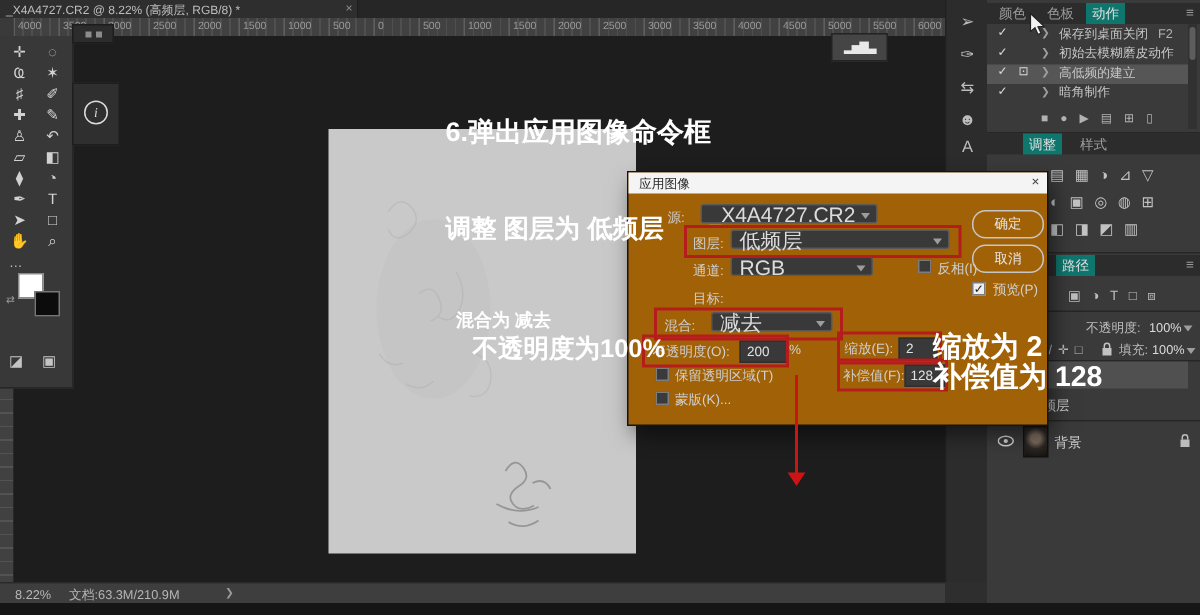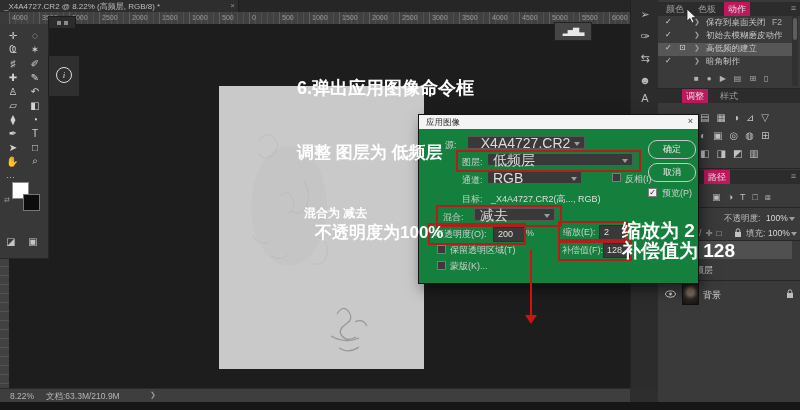--- a/index.html
+++ b/index.html
@@ -52,21 +52,21 @@
   #statusbar .d{position:absolute;left:46px;top:2px;}
   #statusbar .ar{position:absolute;left:150px;top:2px;font-size:7px;color:#9a9a9a;}
   #below-status{left:0;top:402px;width:800px;height:8px;background:#161616;}
   
   #right-strip{left:630px;top:0;width:28px;height:388px;background:#2c2c2c;border-left:1px solid #222;}
   .strip-icon{position:absolute;left:0;width:28px;text-align:center;font-size:11px;color:#bdbdbd;}
   
   #right-panels{left:658px;top:0;width:142px;height:402px;background:#3a3a3a;}
   .tabsbar{position:absolute;left:0;width:142px;height:14px;background:#2c2c2c;}
   .tab{position:absolute;top:0;height:14px;line-height:14px;font-size:9px;color:#9d9d9d;padding:0 4px;}
-  .tab.active{background:#be185d;color:#e0e0e0;}
+  .tab.active{background:#0f766e;color:#e0e0e0;}
   .menu-ic{position:absolute;right:4px;top:1px;color:#9a9a9a;font-size:9px;}
   .action-row{position:absolute;left:0;width:134px;height:13px;font-size:8.5px;color:#c6c6c6;}
   .action-row.sel{background:#565656;}
   .action-row .ck{position:absolute;left:7px;top:0;font-size:8px;color:#d8d8d8;}
   .action-row .md{position:absolute;left:21px;top:0;font-size:8px;color:#d8d8d8;}
   .action-row .ex{position:absolute;left:36px;top:1px;font-size:7px;color:#9d9d9d;}
   .action-row .nm{position:absolute;left:48px;top:0;}
   .action-row .sc{position:absolute;left:114px;top:0;color:#b0b0b0;}
   #actions-scroll{position:absolute;left:134px;top:16px;width:6px;height:70px;background:#313131;}
   #actions-thumb{position:absolute;left:1px;top:2px;width:4px;height:22px;background:#5d5d5d;border-radius:2px;}
@@ -75,21 +75,21 @@
   .divider{position:absolute;left:0;width:142px;height:1px;background:#262626;}
   #filter-icons{position:absolute;left:54px;top:192px;display:flex;gap:7px;font-size:9px;color:#bdbdbd;}
   .small-lbl{font-size:8.5px;color:#bdbdbd;}
   .caret{display:inline-block;width:0;height:0;border-left:3px solid transparent;border-right:3px solid transparent;
          border-top:4px solid #9d9d9d;vertical-align:middle;}
   #sel-layer-row{position:absolute;left:0;top:241px;width:134px;height:18px;background:#505050;}
   .layer-row-text{font-size:9px;color:#cfcfcf;}
   #bg-thumb{position:absolute;left:24px;top:284px;width:15px;height:19px;border:1px solid #111;
             background:radial-gradient(circle at 50% 38%, #7a6a5c 0 3px, #2b2723 7px, #14110f 100%);}
   
-  #dialog{left:419px;top:115px;width:279px;height:168px;background:#15803d;
+  #dialog{left:419px;top:115px;width:279px;height:168px;background:#a16207;
           box-shadow:0 0 0 1px #141414, 3px 6px 14px rgba(0,0,0,.55);z-index:5;}
   #dialog-titlebar{position:absolute;left:0;top:0;width:279px;height:14px;background:#f4f4f4;}
   #dialog-title{position:absolute;left:7px;top:2px;font-size:8.5px;color:#2a2a2a;}
   #dialog-close{position:absolute;right:5px;top:1px;font-size:9px;color:#444;}
   .dlg-lbl{position:absolute;font-size:9px;color:#cfcfcf;white-space:nowrap;}
   .field{position:absolute;height:13px;background:#393939;border:1px solid #585858;border-radius:2px;
          font-size:14px;color:#dcdcdc;line-height:12px;padding-left:5px;box-sizing:border-box;}
   .field .caret{position:absolute;right:4px;top:5px;}
   .chk{position:absolute;width:9px;height:9px;background:#3a3a3a;border:1px solid #7c7c7c;box-sizing:border-box;}
   .chk.on{background:#efefef;color:#1c1c1c;font-size:8px;line-height:8px;text-align:center;}
@@ -349,21 +349,20 @@
     </div>
 
     <span class="dlg-lbl" style="left:43px;top:59px;">通道:</span>
     <div class="field" style="left:68px;top:56px;width:95px;">
       <span>RGB</span><span class="caret"></span>
     </div>
     <span class="chk" style="left:193px;top:58px;"></span>
     <span class="dlg-lbl" style="left:206px;top:58px;">反相(I)</span>
 
     <span class="dlg-lbl" style="left:43px;top:78px;">目标:</span>
-    <span class="dlg-lbl" style="left:72px;top:78px;color:#dedede;">_X4A4727.CR2(高..., RGB)</span>
 
     <span class="dlg-lbl" style="left:24px;top:96px;">混合:</span>
     <div class="field" style="left:55px;top:93px;width:81px;">
       <span>减去</span><span class="caret"></span>
     </div>
 
     <span class="dlg-lbl" style="left:16px;top:113px;text-align:center;">不透明度(O):</span>
     <div class="valbox" style="left:74px;top:112px;width:26px;background:#393939;border:1px solid #2e2e2e;padding-left:4px;"><span>200</span></div>
     <span class="dlg-lbl" style="left:107px;top:113px;">%</span>
 

